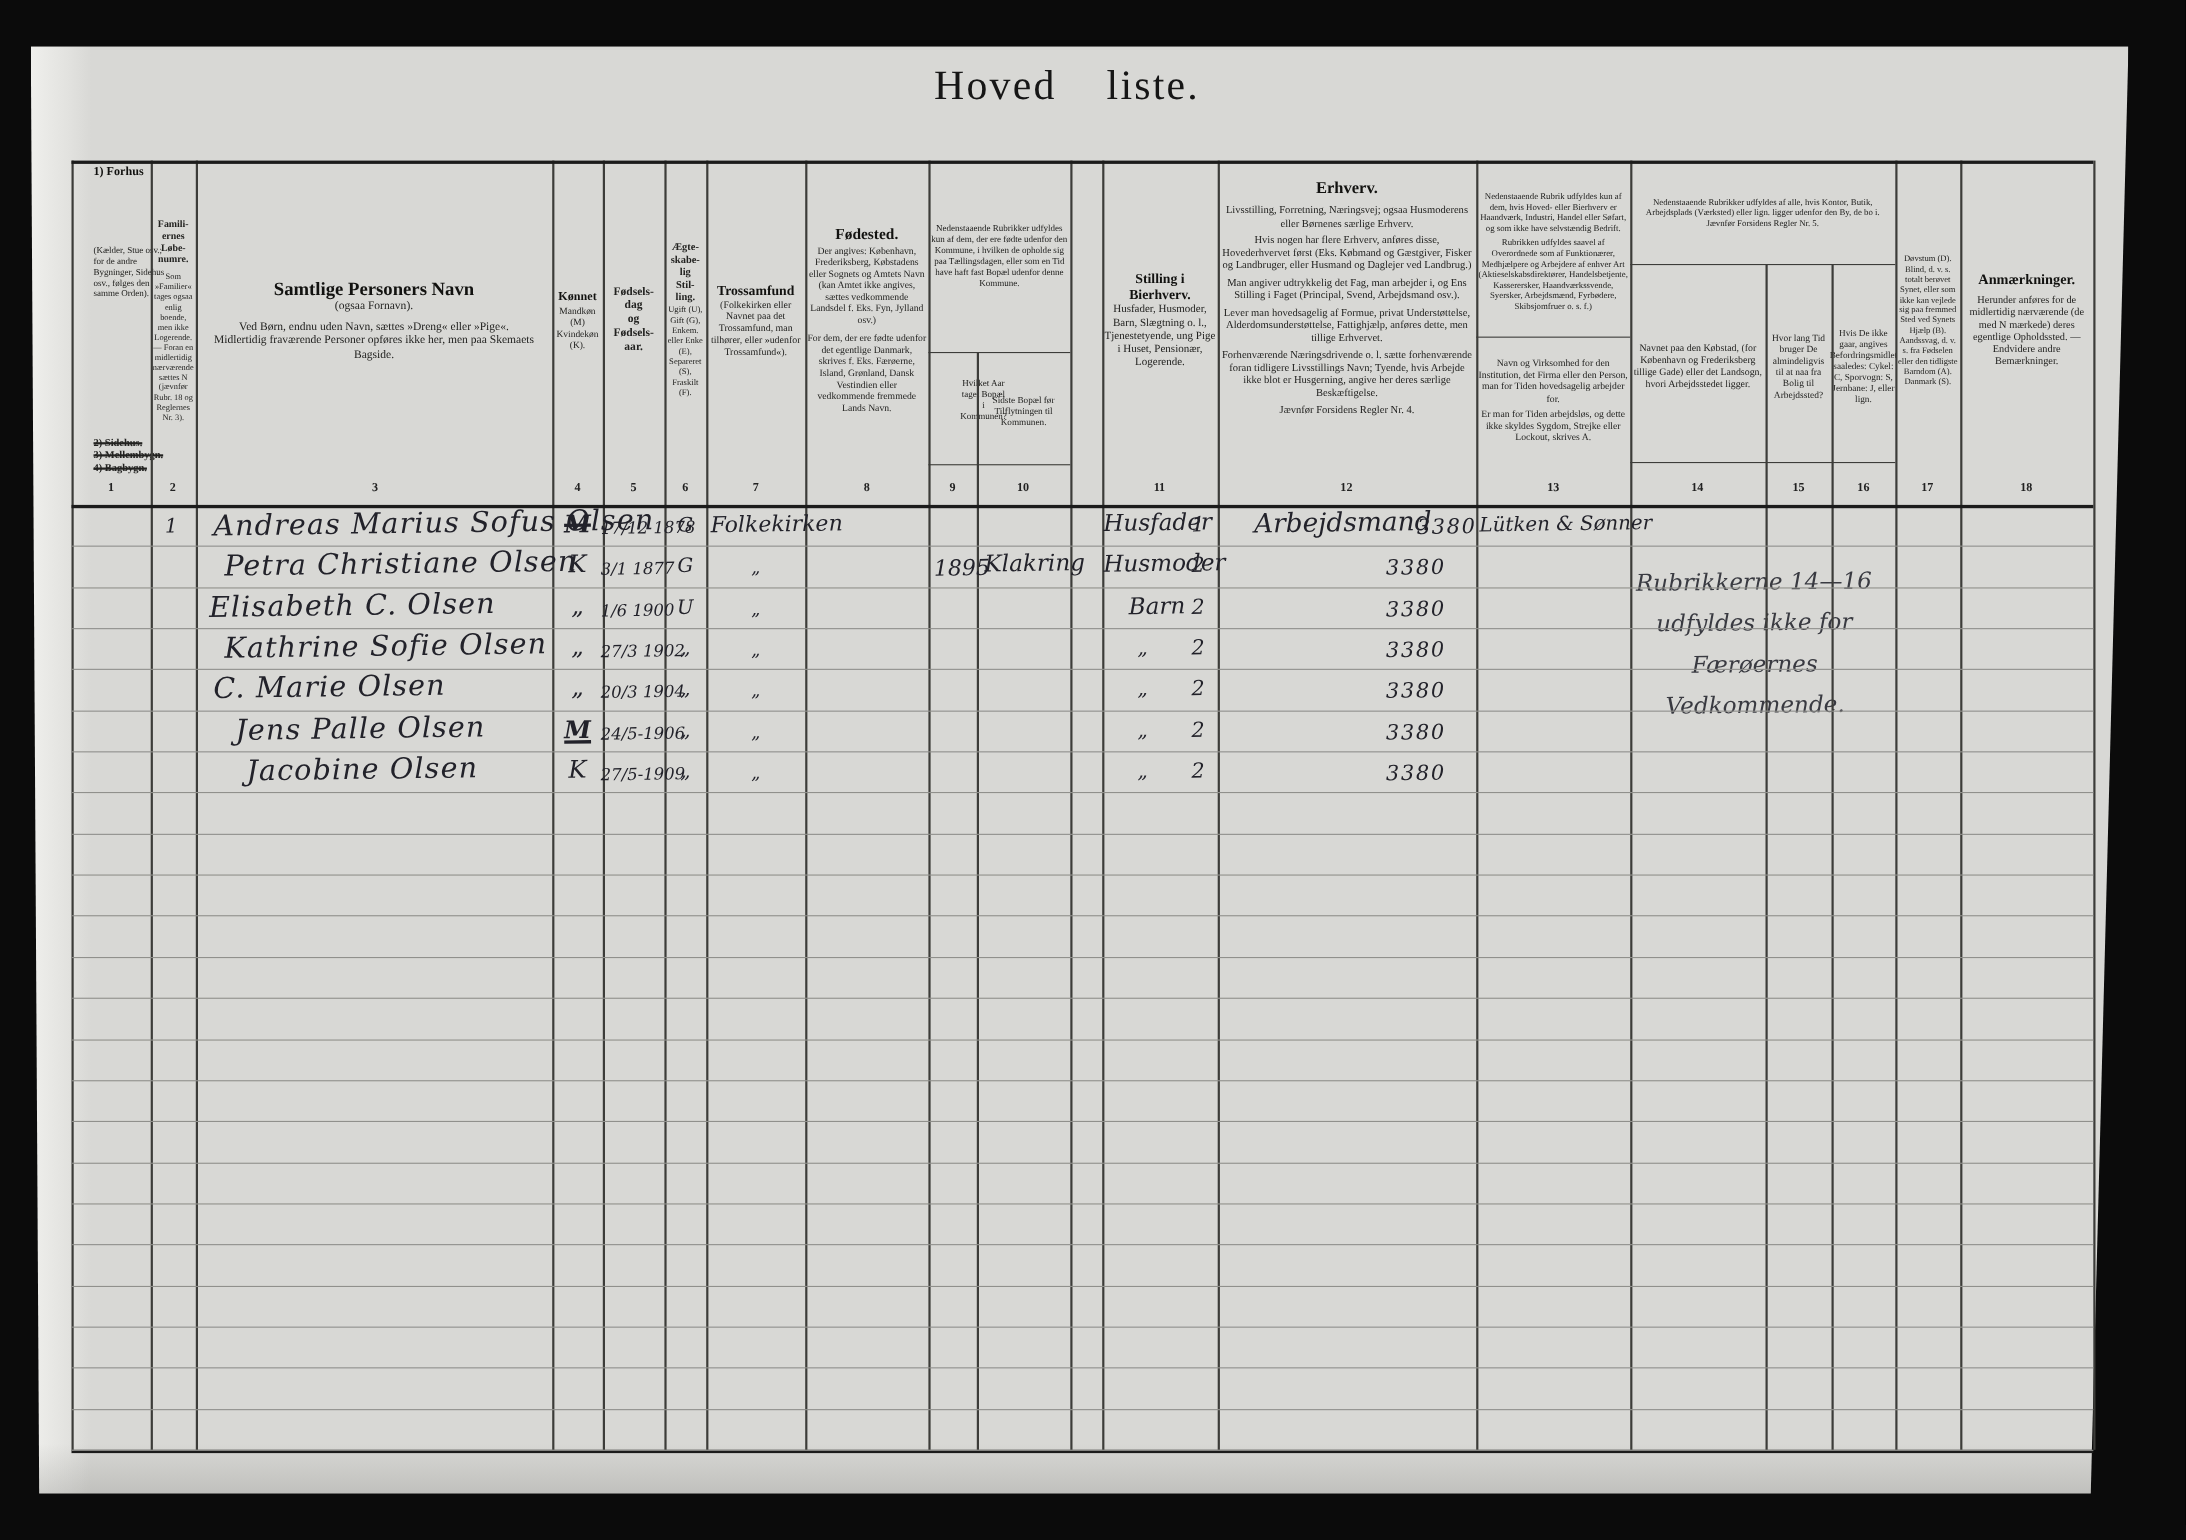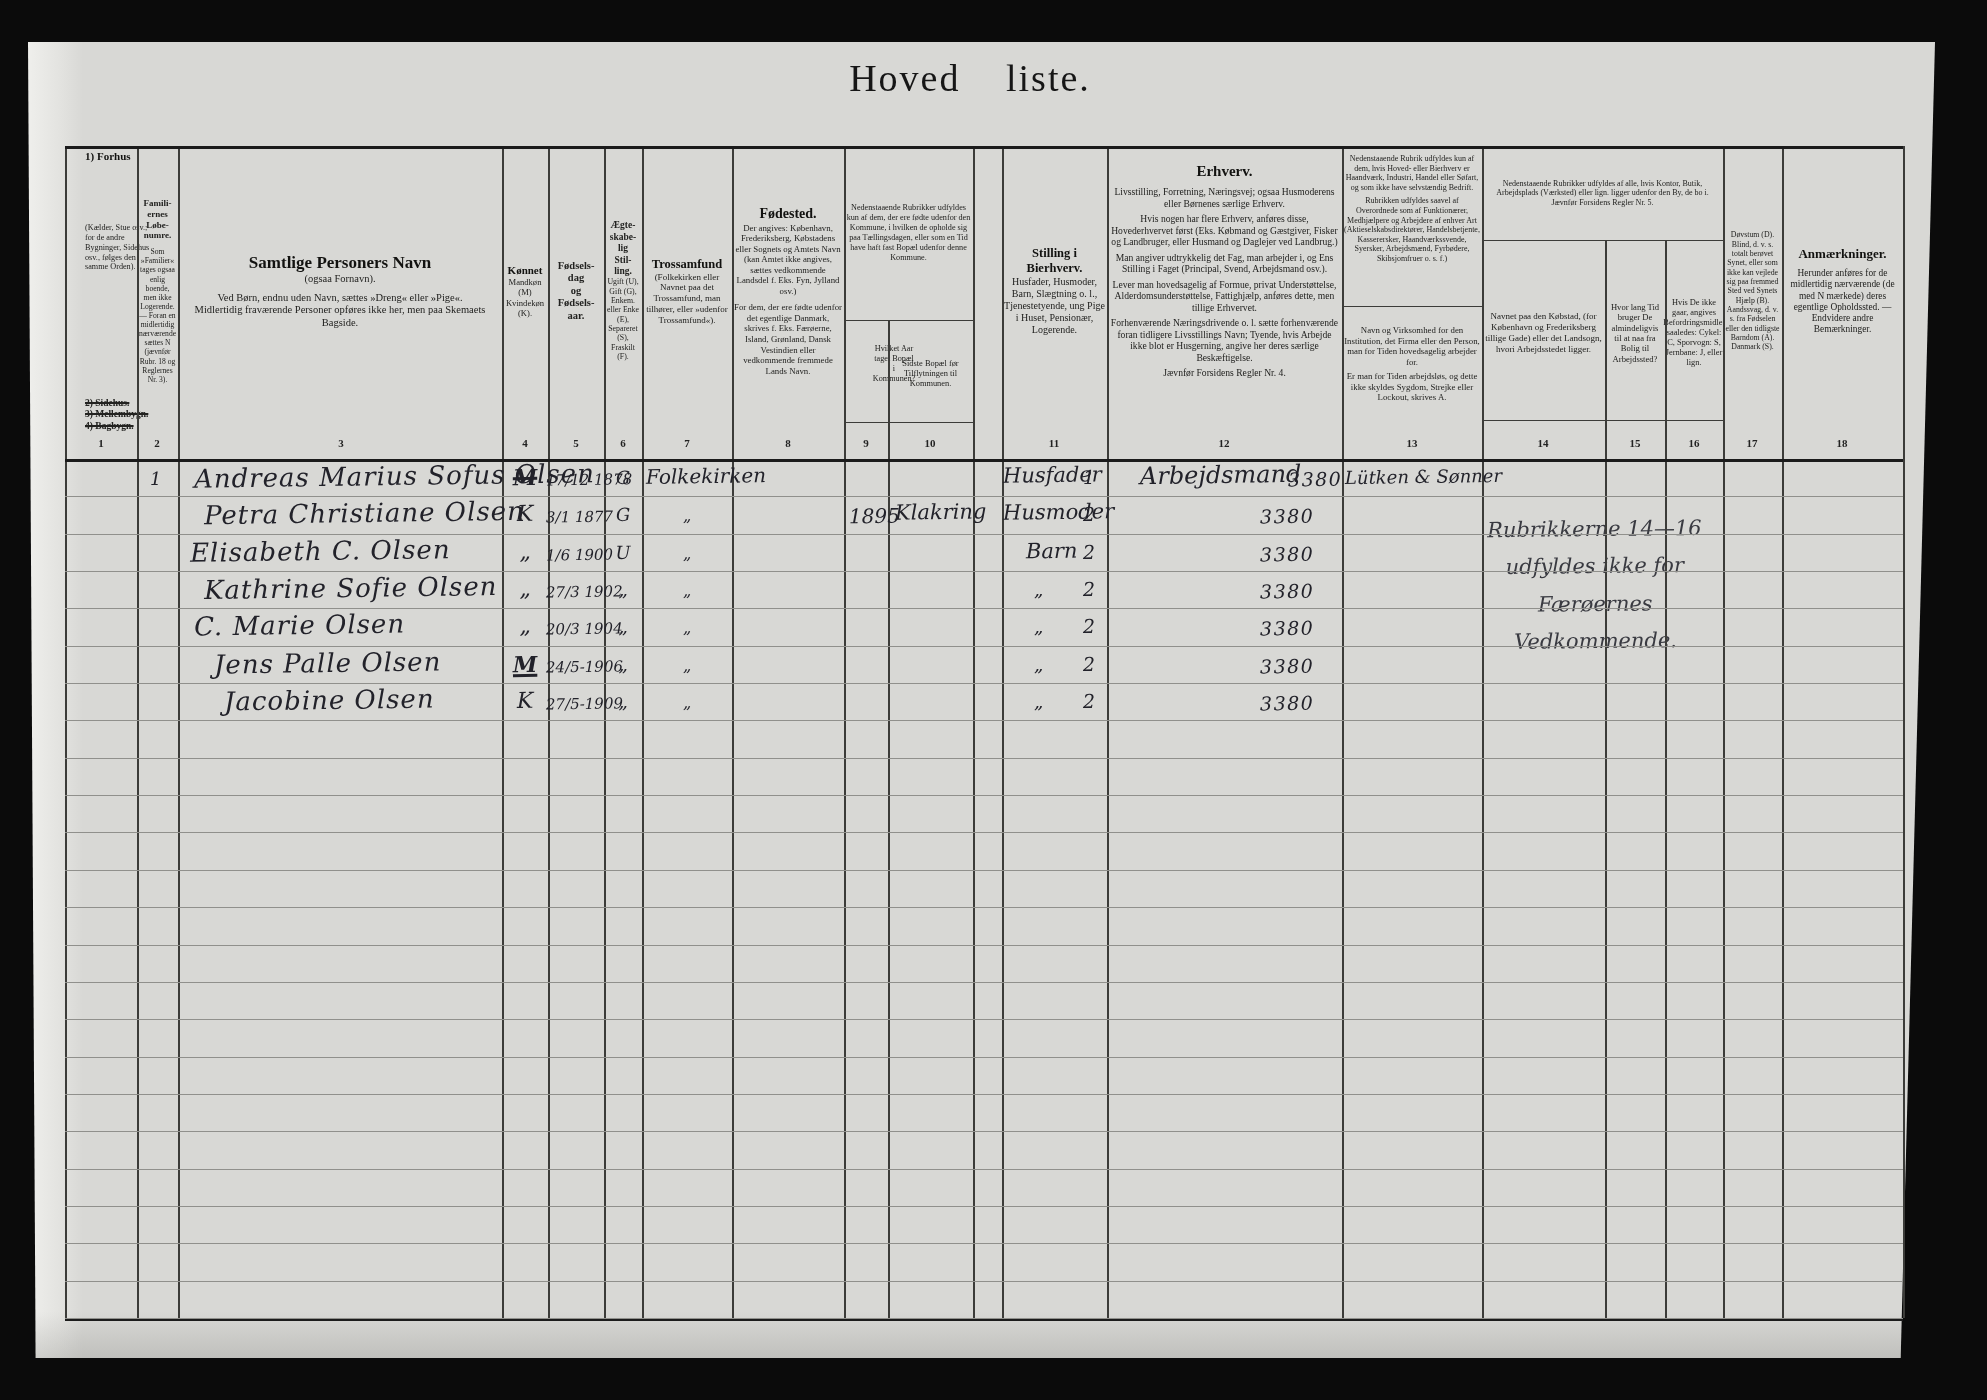--- a/index.html
+++ b/index.html
@@ -132,21 +132,21 @@
     <div>
         <div class="para">Livsstilling, Forretning, Næringsvej; ogsaa Husmoderens eller Børnenes særlige Erhverv.</div>
         <div class="para">Hvis nogen har flere Erhverv, anføres disse, Hovederhvervet først (Eks. Købmand og Gæstgiver, Fisker og Landbruger, eller Husmand og Daglejer ved Landbrug.)</div>
         <div class="para">Man angiver udtrykkelig det Fag, man arbejder i, og Ens Stilling i Faget (Principal, Svend, Arbejdsmand osv.).</div>
         <div class="para">Lever man hovedsagelig af Formue, privat Understøttelse, Alderdomsunderstøttelse, Fattighjælp, anføres dette, men tillige Erhvervet.</div>
         <div class="para">Forhenværende Næringsdrivende o. l. sætte forhenværende foran tidligere Livsstillings Navn; Tyende, hvis Arbejde ikke blot er Husgerning, angive her deres særlige Beskæftigelse.</div>
         <div class="para">Jævnfør Forsidens Regler Nr. 4.</div>
       </div>
   </div>
 
-  <div class="hcell" style="left:1344px;width:136px;top:150px;height:153px;font-size:8px;justify-content:flex-start;padding-top:4px;">
+  <div class="hcell" style="left:1344px;width:136px;top:150px;height:153px;font-size:8px;justify-content:flex-start;padding-top:24px;">
     <div>
         <div class="para">Nedenstaaende Rubrik udfyldes kun af dem, hvis Hoved- eller Bierhverv er Haandværk, Industri, Handel eller Søfart, og som ikke have selvstændig Bedrift.</div>
         <div class="para">Rubrikken udfyldes saavel af Overordnede som af Funktionærer, Medhjælpere og Arbejdere af enhver Art (Aktieselskabsdirektører, Handelsbetjente, Kasserersker, Haandværkssvende, Syersker, Arbejdsmænd, Fyrbødere, Skibsjomfruer o. s. f.)</div>
       </div>
   </div>
   <div class="hcell" style="left:1344px;width:136px;top:309px;height:118px;font-size:8.8px;justify-content:flex-start;padding-top:4px;margin-top:12px;">
     <div>
         <div class="para">Navn og Virksomhed for den Institution, det Firma eller den Person, man for Tiden hovedsagelig arbejder for.</div>
         <div class="para">Er man for Tiden arbejdsløs, og dette ikke skyldes Sygdom, Strejke eller Lockout, skrives A.</div>
       </div>

